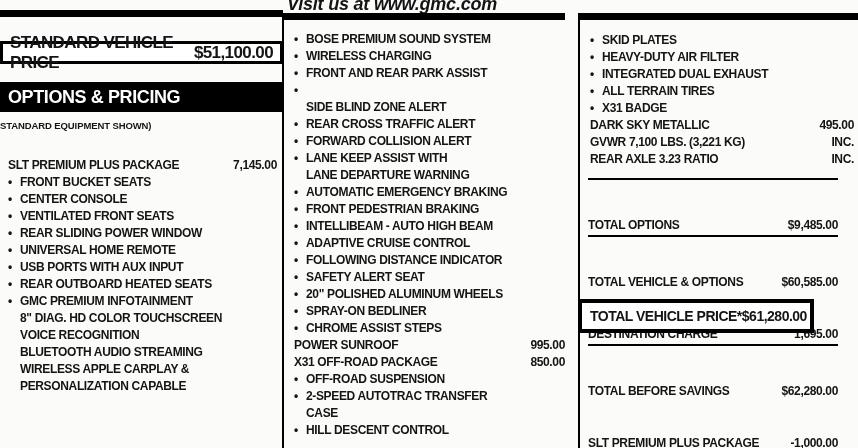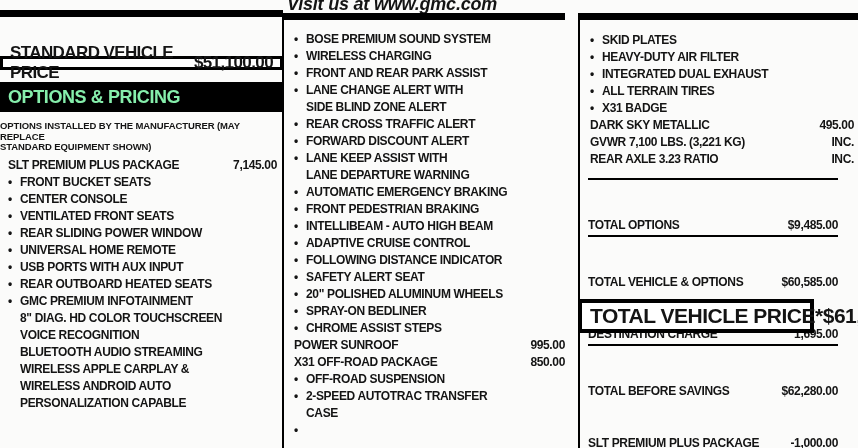--- a/index.html
+++ b/index.html
@@ -12,28 +12,28 @@
   
   .hbar{position:absolute;background:#000;}
   .vline{position:absolute;background:#000;}
   
   .col-left{position:absolute;left:0;top:0;width:283px;height:448px;}
   .msrp-label{
     position:absolute;top:25px;left:0;right:5px;text-align:right;
     font-size:10px;font-weight:700;letter-spacing:-0.2px;
   }
   .svp-box{
-    position:absolute;top:56px;left:0;width:283px;height:14px;
+    position:absolute;top:41px;left:0;width:283px;height:23px;
     border:3px solid #000;box-sizing:border-box;background:#fff;
     display:flex;align-items:center;justify-content:space-between;
     padding:0 7px;font-size:17px;font-weight:800;letter-spacing:-0.6px;
   }
   .options-bar{
     position:absolute;top:82px;left:0;width:283px;height:30px;
-    background:#000;color:#86efac;display:flex;align-items:center;
+    background:#000;color:#ffffff;display:flex;align-items:center;
     padding-left:8px;box-sizing:border-box;
     font-size:18px;font-weight:800;letter-spacing:-0.4px;
   }
   .options-note{
     position:absolute;top:121px;left:0;width:283px;
     font-size:9.5px;font-weight:700;line-height:10.5px;letter-spacing:-0.1px;
   }
   
   .items{position:absolute;box-sizing:border-box;}
   .item-row{
@@ -61,40 +61,39 @@
   .totals .t-row{
     display:flex;align-items:baseline;
     font-size:12px;font-weight:700;line-height:16.5px;letter-spacing:-0.35px;
     white-space:nowrap;
   }
   .totals .t-row .t-val{margin-left:auto;padding-left:6px;margin-top:36px;}
   .total-box{
     position:absolute;left:578px;top:299px;width:236px;height:34px;
     border:4px solid #000;box-sizing:border-box;background:#fff;
     display:flex;align-items:center;justify-content:space-between;
-    padding:0 8px;font-size:21px;font-weight:800;letter-spacing:-0.5px;
+    padding:0 8px;font-size:14px;font-weight:800;letter-spacing:-0.5px;
     white-space:nowrap;
   }
 </style>
 </head>
 <body>
 
 <div class="sheet">
 
   <section class="col-left">
     <div class="hbar" style="left:0;top:10px;width:283px;height:7px;"></div>
     <div class="svp-box">
       <span>STANDARD VEHICLE PRICE</span>
       <span>$51,100.00</span>
     </div>
     <div class="options-bar">
       <span>OPTIONS &amp; PRICING</span>
     </div>
     <div class="options-note">
-      <div>OPTIONS INSTALLED BY THE MANUFACTURER (MAY REPLACE</div>
       <div>STANDARD EQUIPMENT SHOWN)</div>
     </div>
     <div class="items items-left">
         <div class="item-row plain">
           <span class="txt">SLT PREMIUM PLUS PACKAGE</span>
           <span class="price">7,145.00</span>
         </div>
         <div class="item-row bullet">
           <span class="bullet">•</span>
           <span class="txt">FRONT BUCKET SEATS</span>
@@ -138,24 +137,20 @@
         <div class="item-row cont">
           <span class="bullet"></span>
           <span class="txt">BLUETOOTH AUDIO STREAMING</span>
         </div>
         <div class="item-row cont">
           <span class="bullet"></span>
           <span class="txt">WIRELESS APPLE CARPLAY &amp;</span>
         </div>
         <div class="item-row cont">
           <span class="bullet"></span>
-          <span class="txt">WIRELESS ANDROID AUTO</span>
-        </div>
-        <div class="item-row cont">
-          <span class="bullet"></span>
           <span class="txt">PERSONALIZATION CAPABLE</span>
         </div>
       </div>
   </section>
 
   <div class="visit-title">Visit us at www.gmc.com</div>
   <div class="hbar" style="left:282px;top:13px;width:283px;height:7px;"></div>
   <div class="vline" style="left:282px;top:13px;width:2px;height:435px;"></div>
   <div class="items items-mid">
       <div class="item-row bullet">
@@ -165,33 +160,32 @@
       <div class="item-row bullet">
         <span class="bullet">•</span>
         <span class="txt">WIRELESS CHARGING</span>
       </div>
       <div class="item-row bullet">
         <span class="bullet">•</span>
         <span class="txt">FRONT AND REAR PARK ASSIST</span>
       </div>
       <div class="item-row bullet">
         <span class="bullet">•</span>
-        <span class="txt">LANE CHANGE ALERT WITH</span>
       </div>
       <div class="item-row cont">
         <span class="bullet"></span>
         <span class="txt">SIDE BLIND ZONE ALERT</span>
       </div>
       <div class="item-row bullet">
         <span class="bullet">•</span>
         <span class="txt">REAR CROSS TRAFFIC ALERT</span>
       </div>
       <div class="item-row bullet">
         <span class="bullet">•</span>
-        <span class="txt">FORWARD DISCOUNT ALERT</span>
+        <span class="txt">FORWARD COLLISION ALERT</span>
       </div>
       <div class="item-row bullet">
         <span class="bullet">•</span>
         <span class="txt">LANE KEEP ASSIST WITH</span>
       </div>
       <div class="item-row cont">
         <span class="bullet"></span>
         <span class="txt">LANE DEPARTURE WARNING</span>
       </div>
       <div class="item-row bullet">
@@ -245,20 +239,21 @@
       <div class="item-row bullet">
         <span class="bullet">•</span>
         <span class="txt">2-SPEED AUTOTRAC TRANSFER</span>
       </div>
       <div class="item-row cont">
         <span class="bullet"></span>
         <span class="txt">CASE</span>
       </div>
       <div class="item-row bullet">
         <span class="bullet">•</span>
+        <span class="txt">HILL DESCENT CONTROL</span>
       </div>
     </div>
 
   <div class="hbar" style="left:578px;top:13px;width:280px;height:7px;"></div>
   <div class="vline" style="left:578px;top:13px;width:2px;height:435px;"></div>
   <div class="items items-right">
       <div class="item-row bullet">
         <span class="bullet">•</span>
         <span class="txt">SKID PLATES</span>
       </div>

